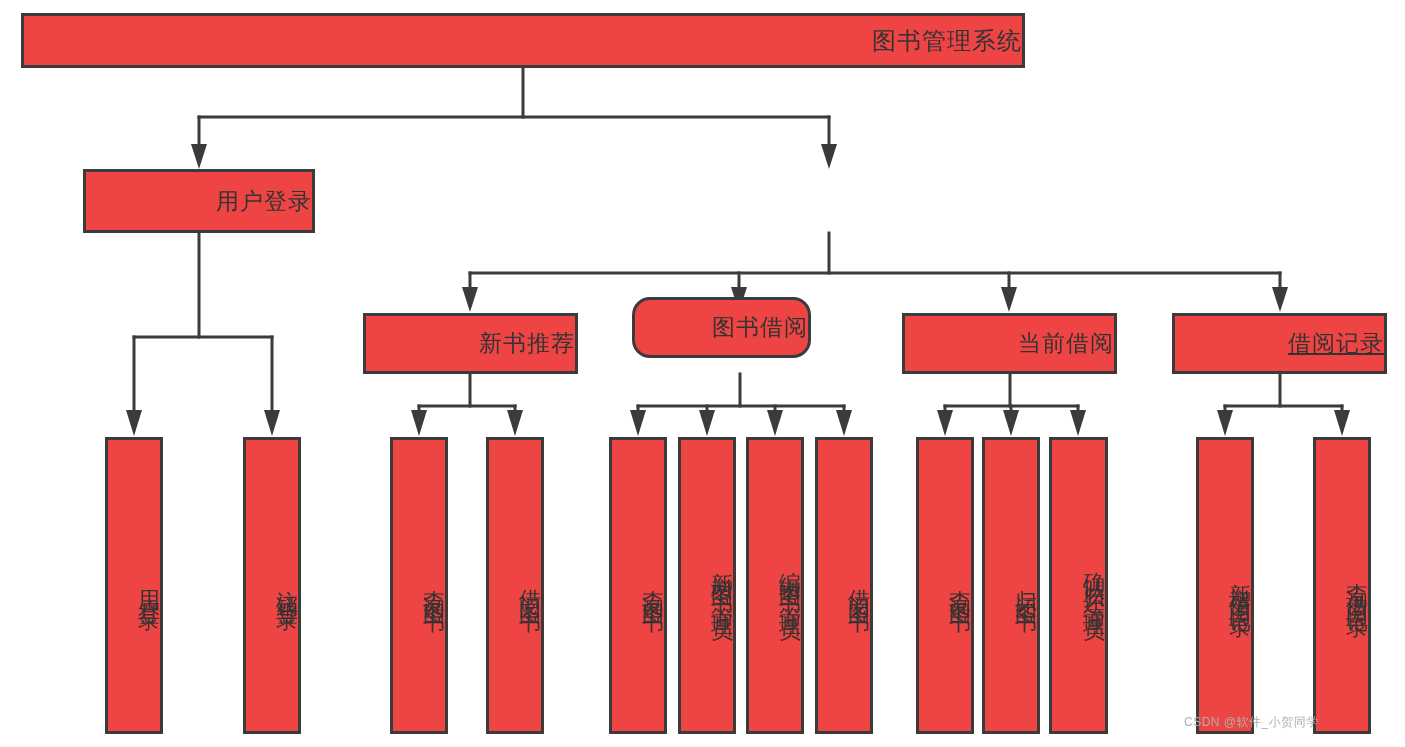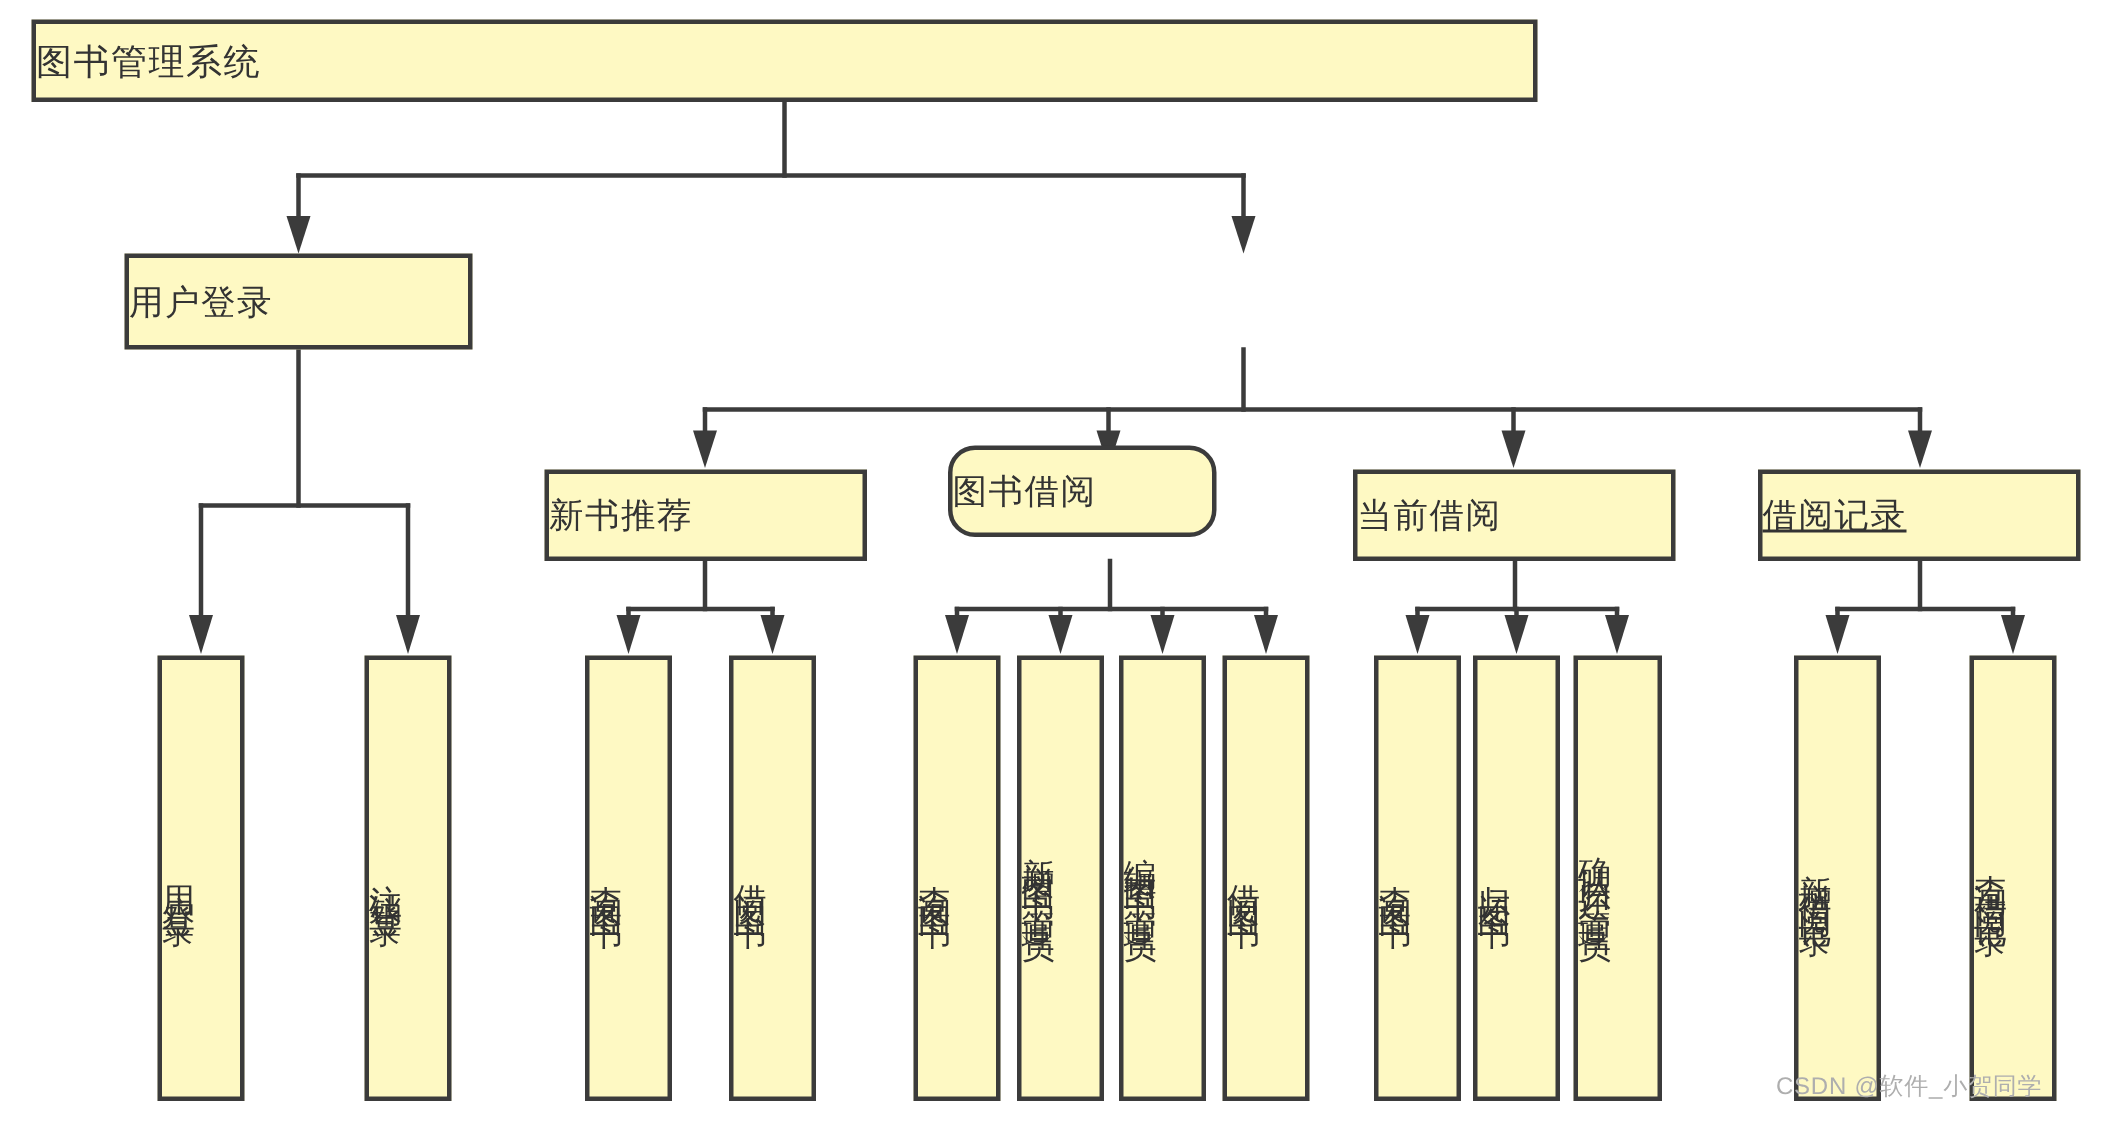--- a/index.html
+++ b/index.html
@@ -9,41 +9,41 @@
     width: 1405px;
     height: 747px;
     background: #ffffff;
     overflow: hidden;
   }
   .wires { position: absolute; left: 0; top: 0; z-index: 1; }
   .node {
     position: absolute;
     box-sizing: border-box;
     border: 3px solid #3b3b3b;
-    background: #fef9c3;
+    background: #ef4444;
     display: flex;
     align-items: center;
-    justify-content: flex-start;
+    justify-content: flex-end;
     color: #333333;
     z-index: 2;
   }
   .node .label { font-size: 23px; letter-spacing: 1px; white-space: nowrap; }
   .node.root .label { font-size: 24px; }
   .vnode .label {
     writing-mode: vertical-lr;
     font-size: 22px;
     letter-spacing: 7px;
     line-height: 1;
     white-space: nowrap;
   }
   .watermark {
     position: absolute;
     left: 1184px;
     top: 714px;
-    font-size: 16px;
+    font-size: 12px;
     color: #aeaeae;
     letter-spacing: 0.5px;
     z-index: 3;
     white-space: nowrap;
   }
 </style>
 </head>
 <body>
 
 <div class="stage">

